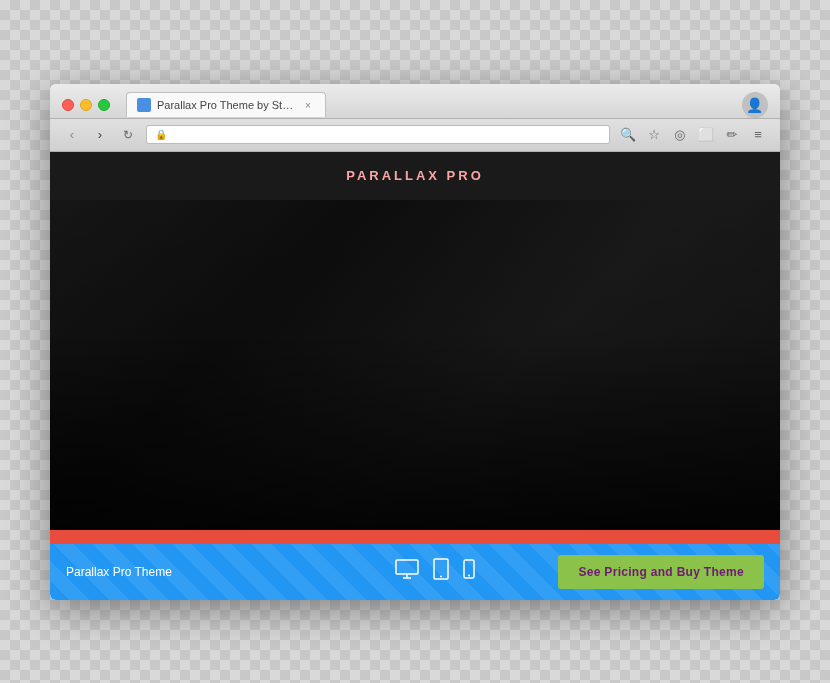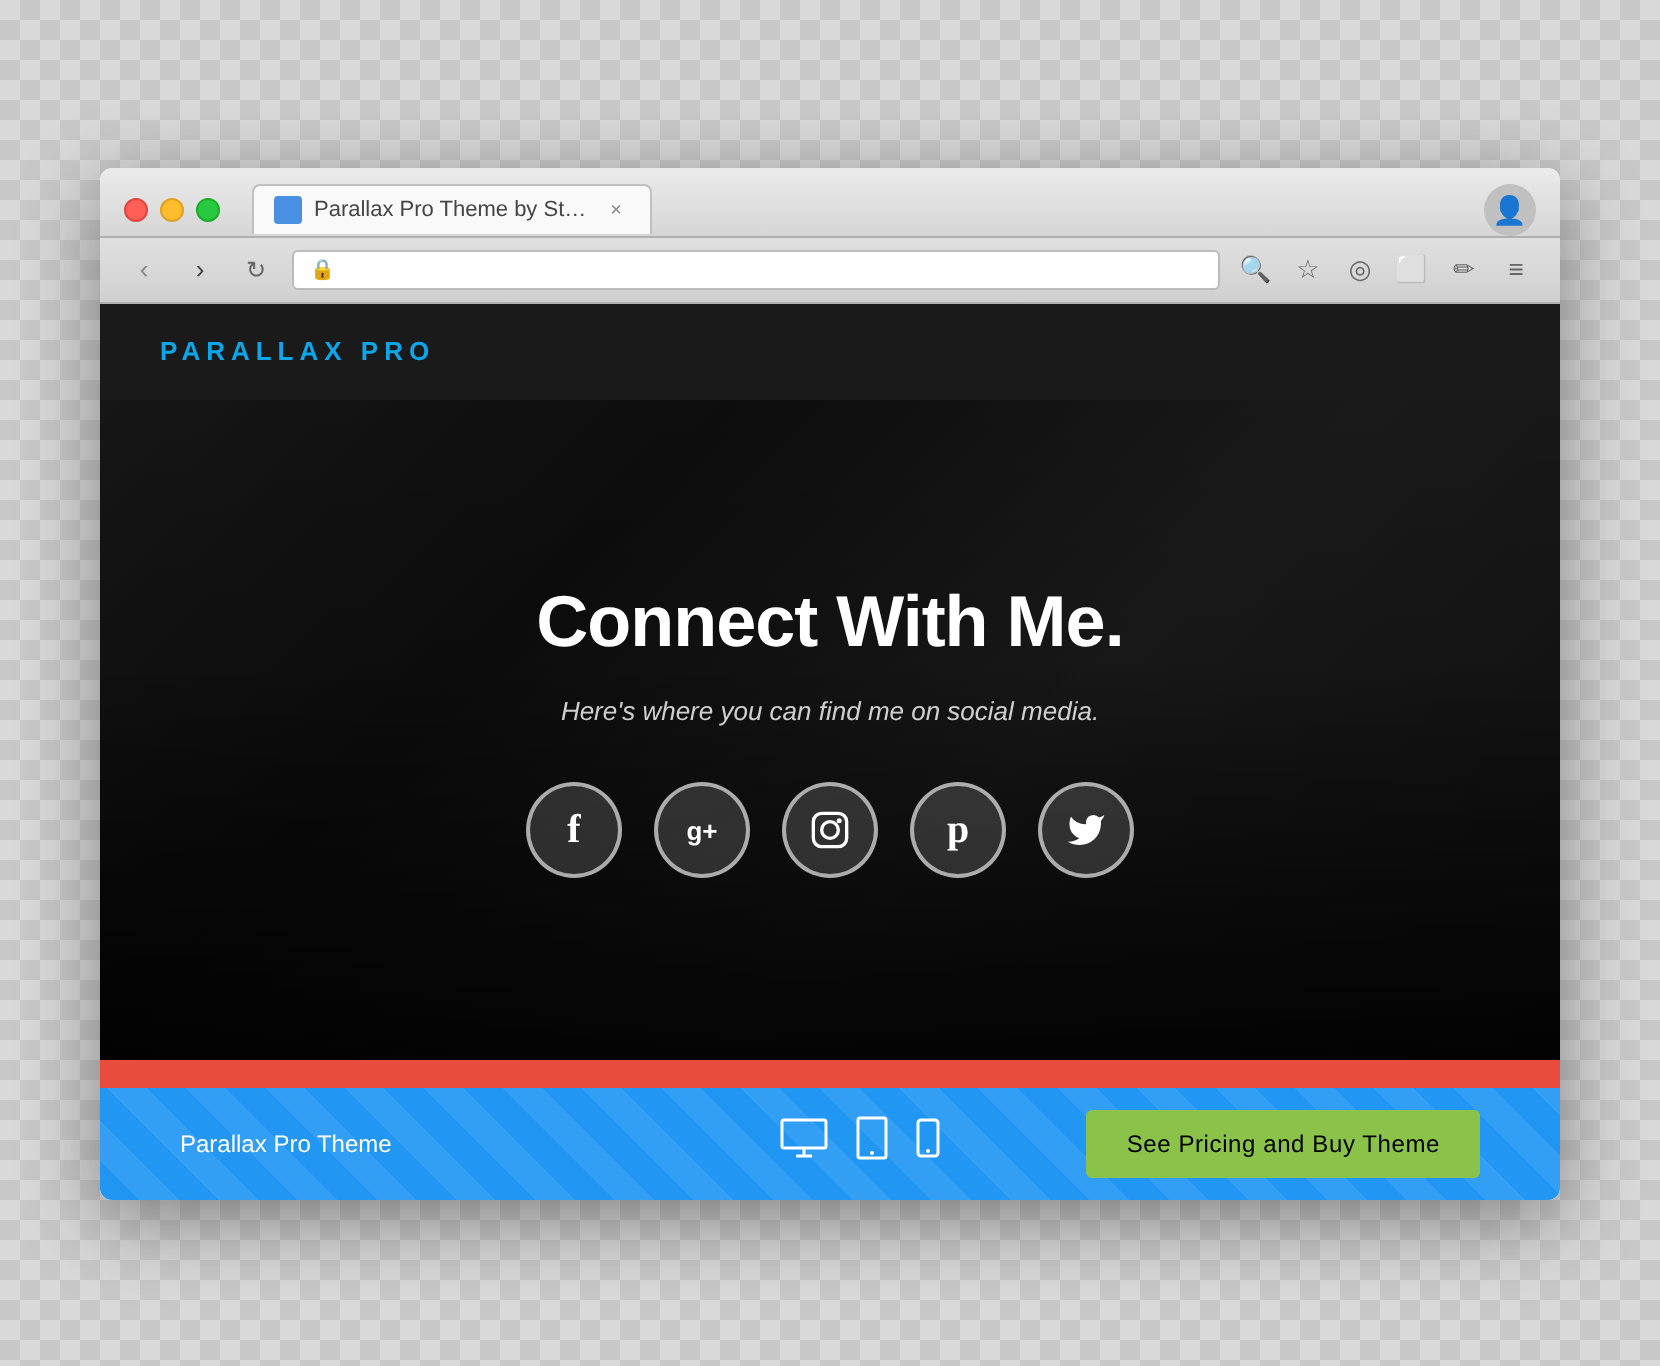--- a/index.html
+++ b/index.html
@@ -199,25 +199,26 @@
     
     .site-nav {
       background: #1a1a1a;
       display: flex;
       align-items: center;
       padding: 0 30px;
       height: 48px;
     }
 
     .site-logo {
-      color: #0ea5e9;
+      color: #fca5a5;
       font-size: 13px;
       font-weight: 700;
       letter-spacing: 3px;
       flex: 1;
+      text-align: center;
     }
 
     .site-nav-links {
       display: flex;
       gap: 24px;
       align-items: center;
     }
 
     .site-nav-link {
       color: #ccc;
@@ -320,21 +321,21 @@
 
     
     .red-bar {
       height: 14px;
       background: #e74c3c;
     }
 
     
     .site-footer {
       background: #2196F3;
-      padding: 0 40px;
+      padding: 0 16px;
       height: 56px;
       display: flex;
       align-items: center;
       position: relative;
       overflow: hidden;
     }
 
     .footer-diamond-pattern {
       position: absolute;
       inset: 0;
@@ -371,25 +372,25 @@
       font-size: 18px;
     }
 
     .footer-cta {
       position: relative;
       z-index: 1;
     }
 
     .cta-button {
       background: #8bc34a;
-      color: #000000;
+      color: #701a75;
       border: none;
       padding: 10px 20px;
       font-size: 12px;
-      font-weight: 400;
+      font-weight: 700;
       border-radius: 3px;
       cursor: pointer;
       letter-spacing: 0.3px;
     }
   </style>
 </head>
 <body>
 
 <div class="browser-window">
 
@@ -429,41 +430,20 @@
   </div>
 
   <div class="website">
 
     <div class="site-nav">
       <div class="site-logo">PARALLAX PRO</div>
     </div>
 
     <div class="hero-section">
       <div class="hero-bg"></div>
-      <div class="hero-content">
-        <h1 class="hero-title">Connect With Me.</h1>
-        <p class="hero-subtitle">Here's where you can find me on social media.</p>
-        <div class="social-icons">
-          <div class="social-icon" style="font-family: serif; font-style: normal; font-weight: bold; font-size: 20px;">f</div>
-          <div class="social-icon" style="font-size: 13px; font-weight: bold;">g+</div>
-          <div class="social-icon" style="font-size: 16px;">
-            <svg width="20" height="20" viewBox="0 0 24 24" fill="white">
-              <rect x="2" y="2" width="20" height="20" rx="5" ry="5" fill="none" stroke="white" stroke-width="2"></rect>
-              <circle cx="12" cy="12" r="5" fill="none" stroke="white" stroke-width="2"></circle>
-              <circle cx="17.5" cy="6.5" r="1.5" fill="white"></circle>
-            </svg>
-          </div>
-          <div class="social-icon" style="font-family: serif; font-style: normal; font-weight: bold; font-size: 20px;">p</div>
-          <div class="social-icon" style="font-size: 16px;">
-            <svg width="20" height="20" viewBox="0 0 24 24" fill="white">
-              <path d="M23 3a10.9 10.9 0 01-3.14 1.53 4.48 4.48 0 00-7.86 3v1A10.66 10.66 0 013 4s-4 9 5 13a11.64 11.64 0 01-7 2c9 5 20 0 20-11.5a4.5 4.5 0 00-.08-.83A7.72 7.72 0 0023 3z"></path>
-            </svg>
-          </div>
-        </div>
-      </div>
     </div>
 
     <div class="red-bar"></div>
 
     <div class="site-footer">
       <div class="footer-diamond-pattern"></div>
       <div class="footer-left">Parallax Pro Theme</div>
       <div class="footer-device-icons">
         <span class="device-icon">
           <svg width="24" height="20" viewBox="0 0 24 20" fill="white">

